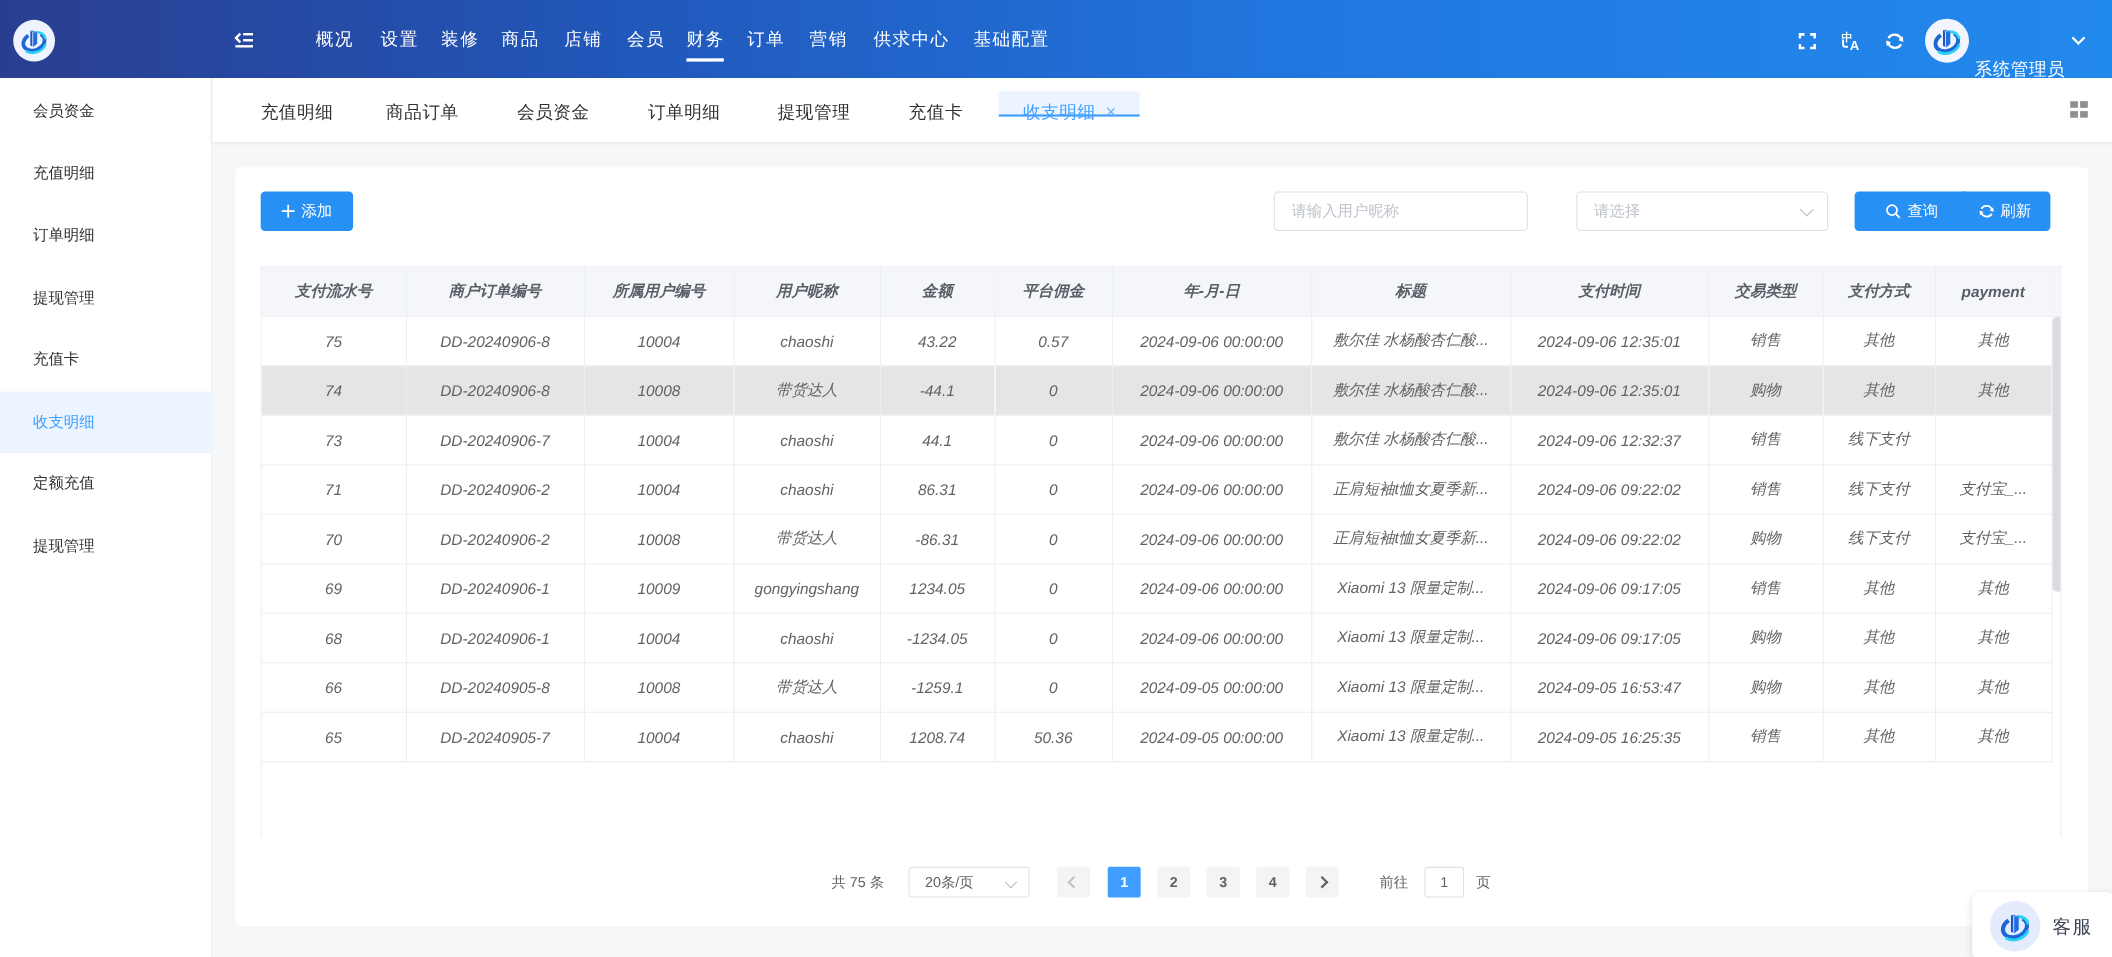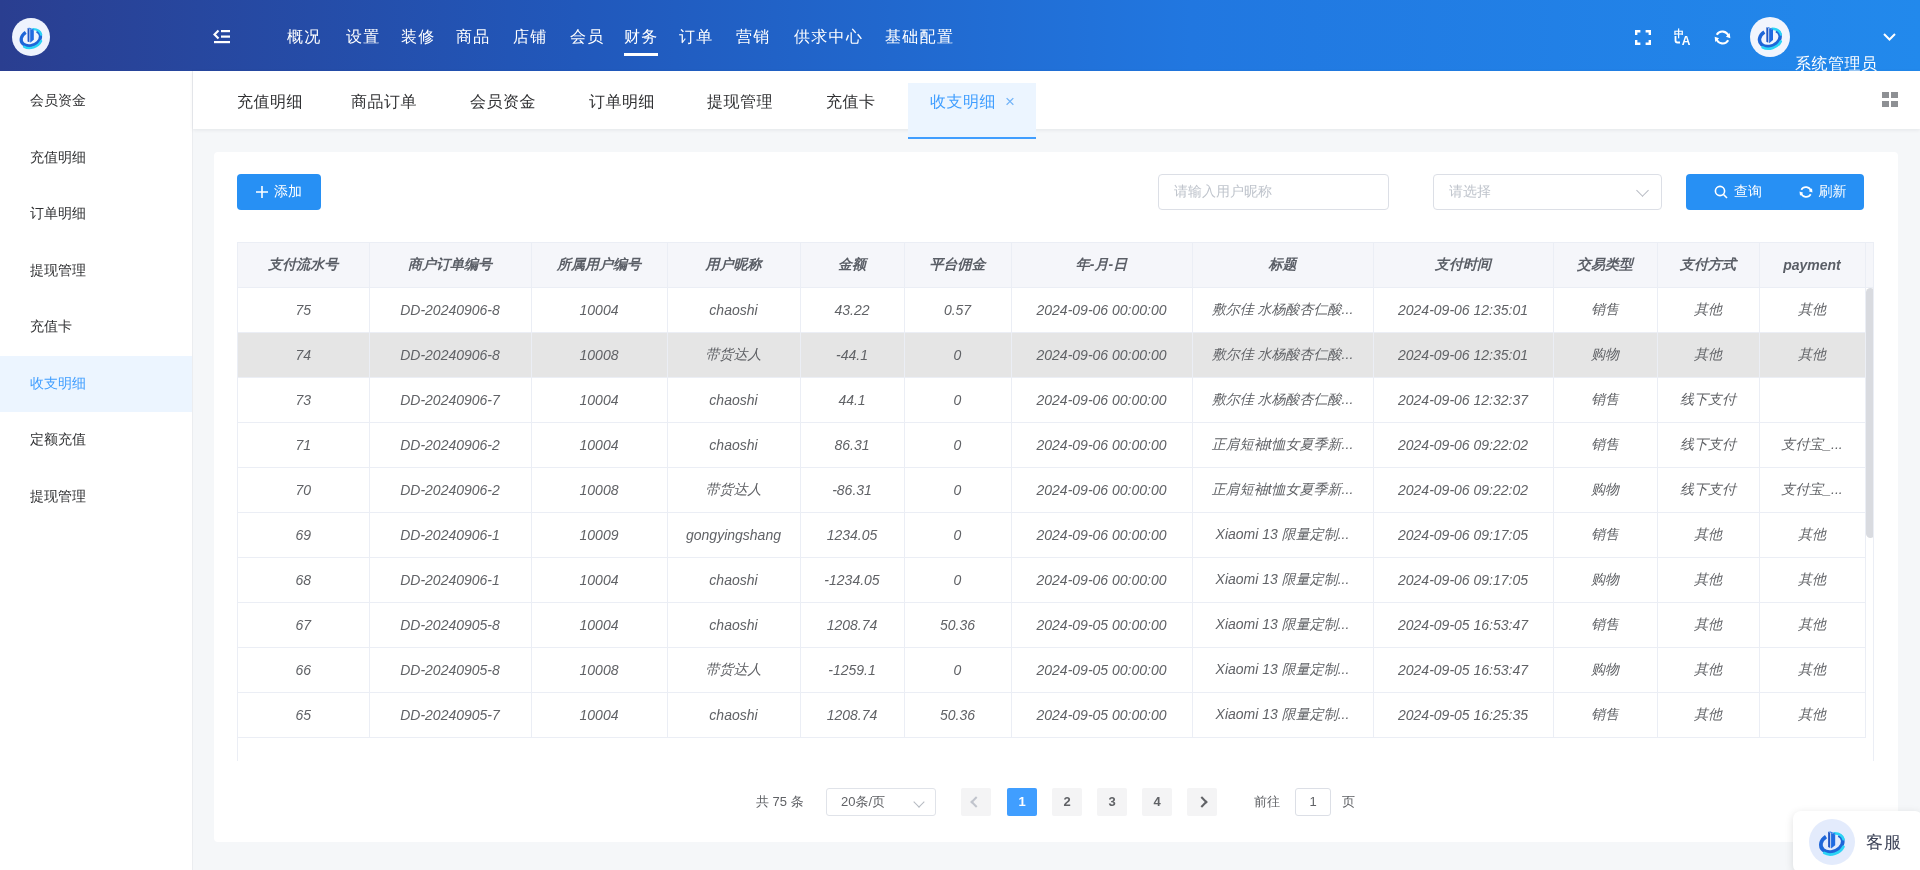--- a/index.html
+++ b/index.html
@@ -25,21 +25,21 @@
 
 #sidebar { position:absolute; left:0; top:71px; width:193px; height:799px; background:#fff;
   border-right:1px solid #ebedf0; }
 .sideItem { height:56.5px; display:flex; align-items:center; padding-left:30px; font-size:14px; color:#303133; }
 .sideItem.active { background:#ecf5ff; color:#409eff; }
 
 
 #tabbar { position:absolute; left:193px; top:71px; width:1727px; height:58px; background:#fff;
   box-shadow:0 1px 4px rgba(0,21,41,.08); }
 .tab { position:absolute; top:21px; font-size:16px; color:#303133; letter-spacing:0.5px; }
-#activeTab { position:absolute; left:715px; top:12px; width:128px; height:56px; background:#ecf5ff;
+#activeTab { position:absolute; left:715px; top:12px; width:128px; height:23px; background:#ecf5ff;
   border-bottom:2.5px solid #409eff; color:#409eff; font-size:16px; line-height:37px; padding-left:22px; letter-spacing:0.5px;}
 #activeTab .x { font-size:17px; margin-left:9px; color:#73b4f8; }
 #gridIcon { position:absolute; left:1689px; top:21px; width:16px; height:15px; }
 #gridIcon div { position:absolute; width:7px; height:6px; background:#8e9094; }
 
 
 #card { position:absolute; left:214px; top:152px; width:1684px; height:690px; background:#fff; border-radius:4px; }
 .btn { position:absolute; height:36px; border-radius:4px; background:#2790f4; color:#fff; font-size:14px;
   display:flex; align-items:center; justify-content:center; }
 #addBtn { left:23px; top:22px; width:84px; }
@@ -330,35 +330,20 @@
             <td>0</td>
             <td>2024-09-06 00:00:00</td>
             <td>Xiaomi 13 限量定制...</td>
             <td>2024-09-06 09:17:05</td>
             <td>购物</td>
             <td>其他</td>
             <td>其他</td>
             <td class="gut"></td>
           </tr>
       <tr>
-            <td>67</td>
-            <td>DD-20240905-8</td>
-            <td>10004</td>
-            <td>chaoshi</td>
-            <td>1208.74</td>
-            <td>50.36</td>
-            <td>2024-09-05 00:00:00</td>
-            <td>Xiaomi 13 限量定制...</td>
-            <td>2024-09-05 16:53:47</td>
-            <td>销售</td>
-            <td>其他</td>
-            <td>其他</td>
-            <td class="gut"></td>
-          </tr>
-      <tr>
             <td>66</td>
             <td>DD-20240905-8</td>
             <td>10008</td>
             <td>带货达人</td>
             <td>-1259.1</td>
             <td>0</td>
             <td>2024-09-05 00:00:00</td>
             <td>Xiaomi 13 限量定制...</td>
             <td>2024-09-05 16:53:47</td>
             <td>购物</td>

